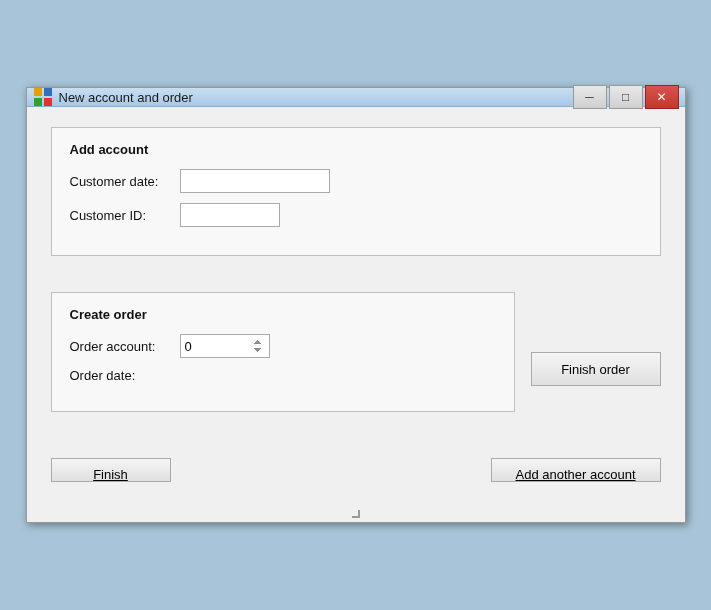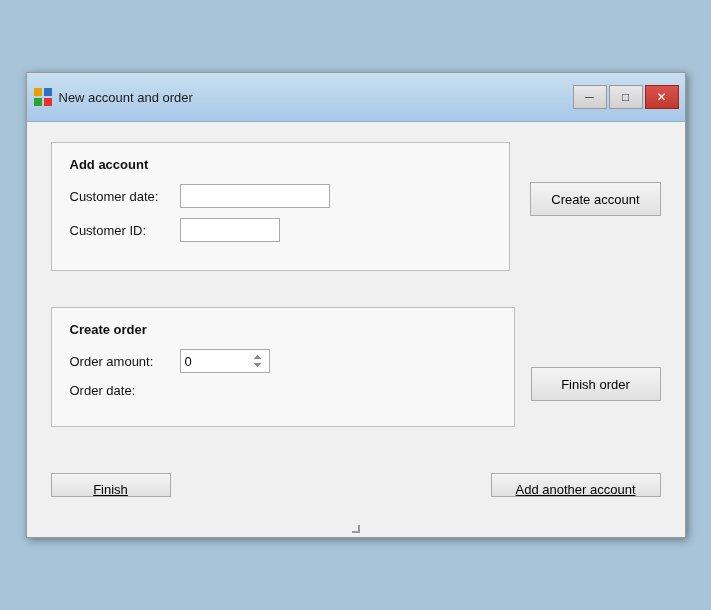--- a/index.html
+++ b/index.html
@@ -17,21 +17,21 @@
 
     .window {
       width: 660px;
       background: #f0f0f0;
       border: 1px solid #999;
       box-shadow: 2px 2px 8px rgba(0,0,0,0.4);
     }
 
     .title-bar {
       background: linear-gradient(to bottom, #c8dff0 0%, #a8c8e8 100%);
-      height: 49px;
+      height: 19px;
       display: flex;
       align-items: center;
       justify-content: space-between;
       padding: 0 6px;
       border-bottom: 1px solid #8ab0cc;
     }
 
     .title-bar-left {
       display: flex;
       align-items: center;
@@ -241,30 +241,27 @@
         <div class="section-label">Add account</div>
         <div class="form-row">
           <label>Customer date:</label>
           <input type="text" value="" style="">
         </div>
         <div class="form-row">
           <label>Customer ID:</label>
           <input type="text" value="" style="width: 100px;">
         </div>
       </div>
-      <div style="padding-top: 40px;">
-        <button class="action-btn">Create account</button>
-      </div>
     </div>
 
     <div style="display:flex; align-items:flex-start; gap:16px; margin-bottom:18px;">
       <div class="section-box" style="flex:1;">
         <div class="section-label">Create order</div>
         <div class="form-row">
-          <label>Order amount:</label>
+          <label>Order account:</label>
           <div class="spinner-input">
             <input type="number" value="0" min="0" style="">
           </div>
         </div>
         <div class="form-row">
           <label>Order date:</label>
         </div>
       </div>
       <div style="padding-top: 60px;">
         <button class="action-btn">Finish order</button>

